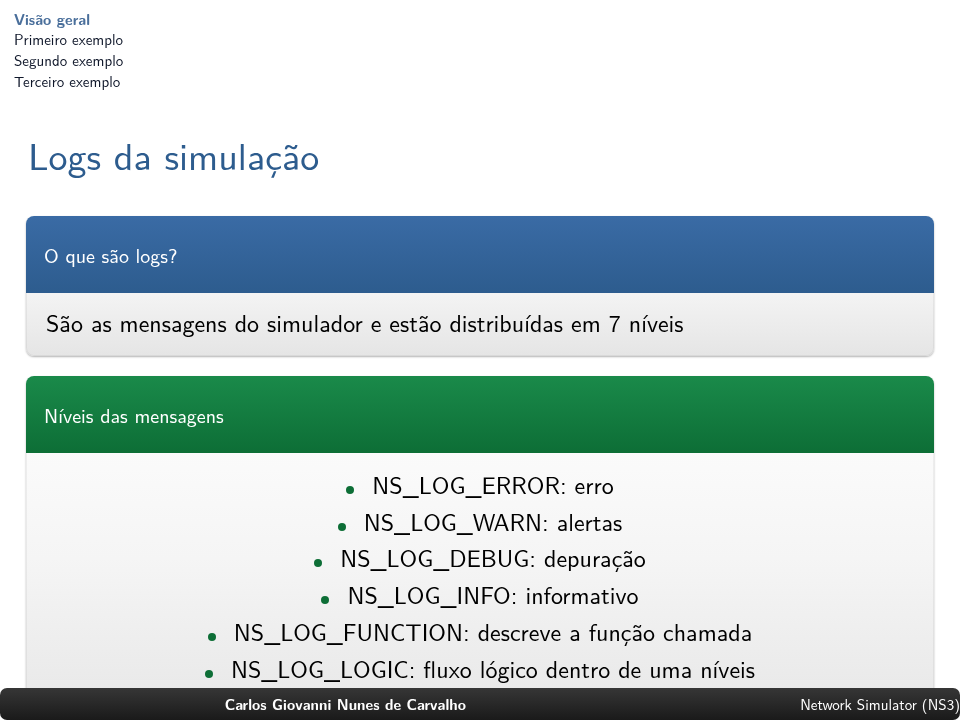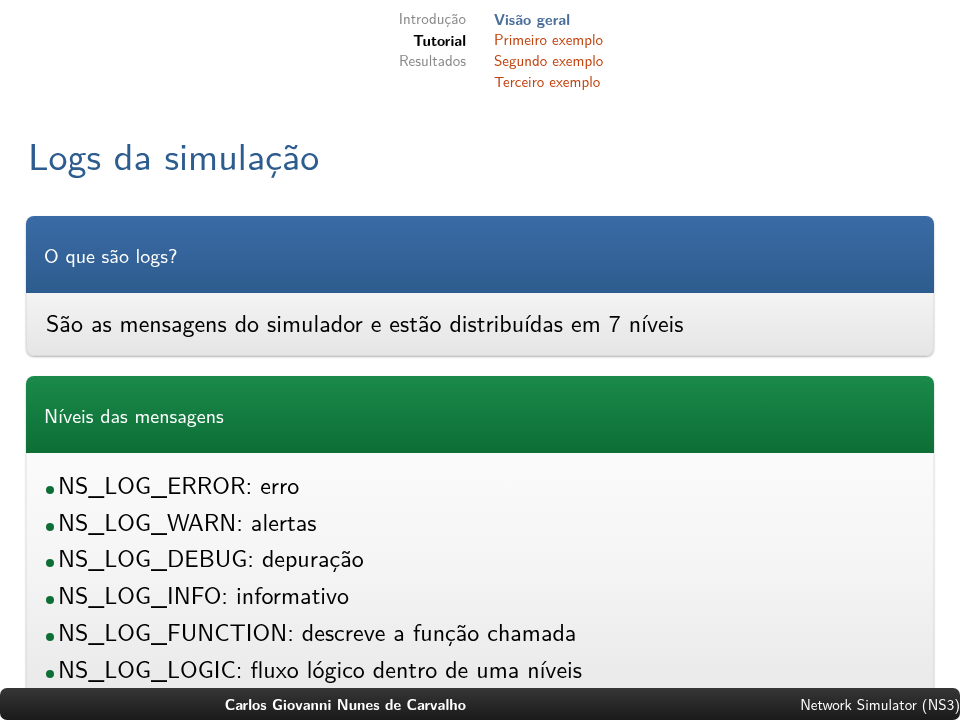--- a/index.html
+++ b/index.html
@@ -23,21 +23,21 @@
     padding-right: 14px;
   }
   .header-right {
     width: 480px;
     text-align: left;
     padding-left: 14px;
   }
   .header-left .bold { font-weight: bold; color: #000; }
   .header-left .dim { color: #888; }
   .header-right .active { color: #4a6f9b; font-weight: bold; }
-  .header-right .dim { color: #c2410c; }
+  .header-right .dim { color: #0f172a; }
   .title {
     font-size: 38px;
     color: #2d5c8e;
     padding: 28px 28px 34px 28px;
     font-weight: normal;
   }
   .block {
     margin: 0 26px 20px 26px;
     border-radius: 8px;
     position: relative;
@@ -58,22 +58,23 @@
   }
   .block-body {
     padding: 12px 20px 16px 20px;
     font-size: 24px;
     color: #000;
     line-height: 1.45;
   }
   .item {
     display: flex;
     align-items: baseline;
-    gap: 4px;
+    gap: 18px;
     margin: 2px 0;
+    justify-content: center;
   }
   .bullet {
     width: 8px;
     height: 8px;
     border-radius: 50%;
     background: #0d6e36;
     flex-shrink: 0;
     margin-top: 11px;
   }
   .footer {
@@ -96,25 +97,20 @@
   .footer-right {
     width: 50%;
     text-align: right;
     padding: 5px 0 5px 14px;
   }
 </style>
 </head>
 <body>
 
 <div class="header">
-  <div class="header-left">
-    <div class="dim">Introdução</div>
-    <div class="bold">Tutorial</div>
-    <div class="dim">Resultados</div>
-  </div>
   <div class="header-right">
     <div class="active">Visão geral</div>
     <div class="dim">Primeiro exemplo</div>
     <div class="dim">Segundo exemplo</div>
     <div class="dim">Terceiro exemplo</div>
   </div>
 </div>
 
 <div class="title">Logs da simulação</div>
 

